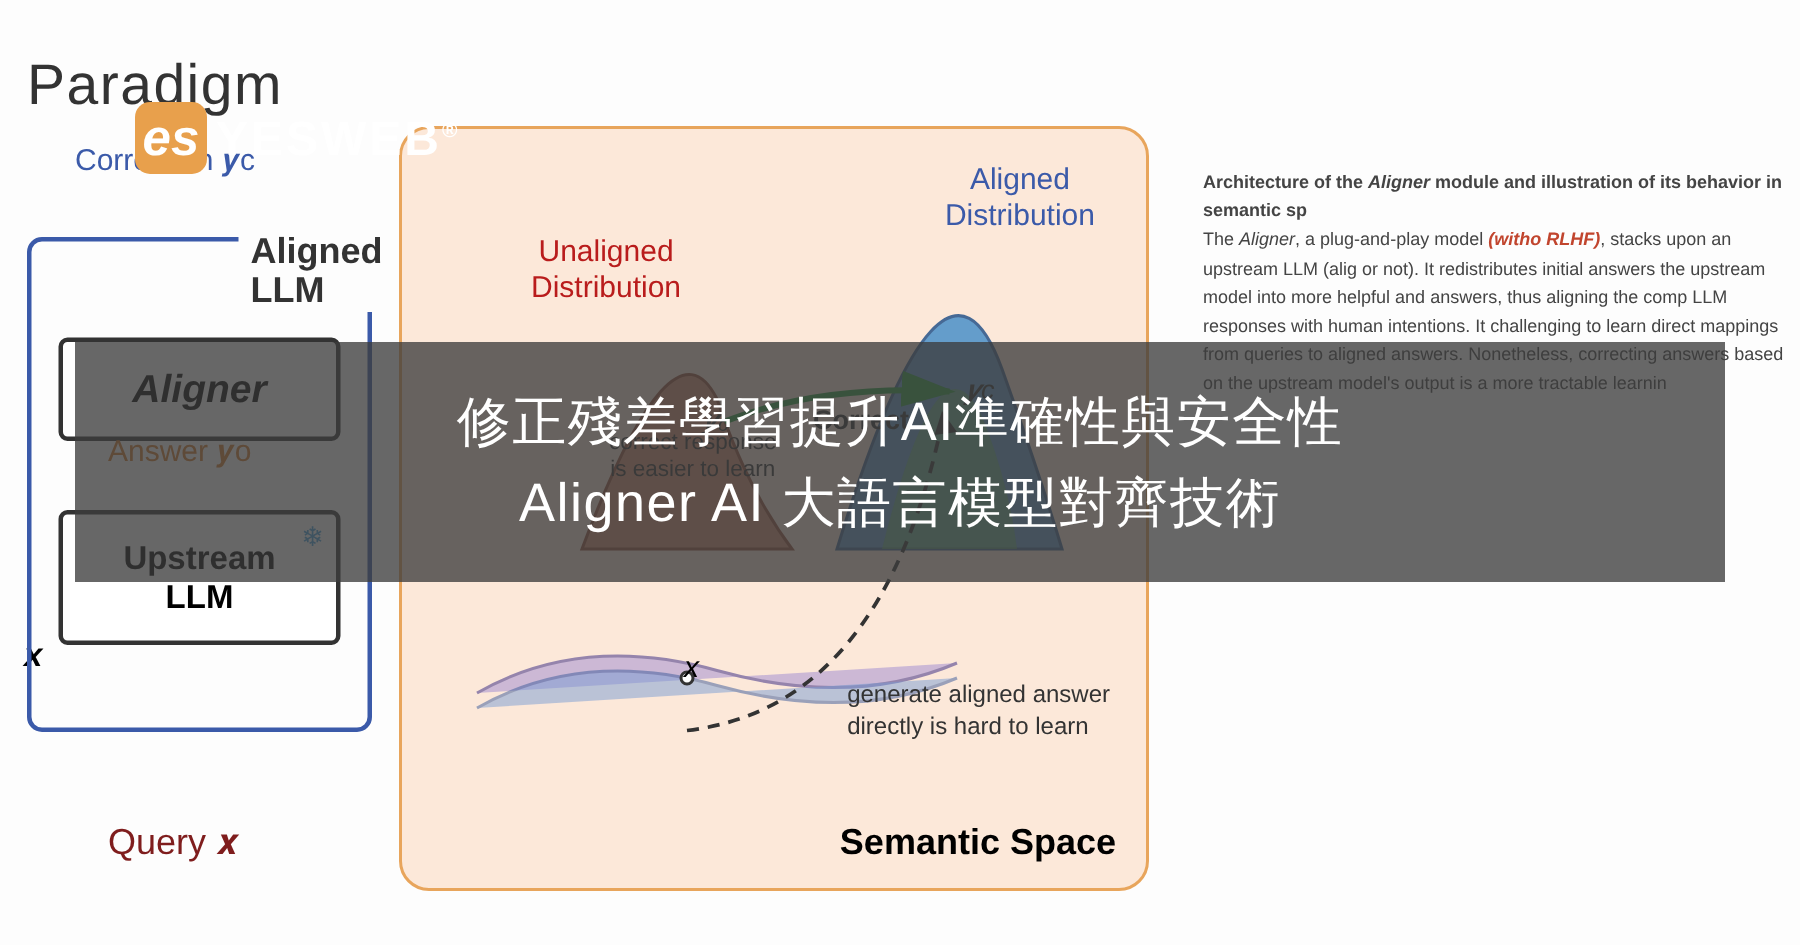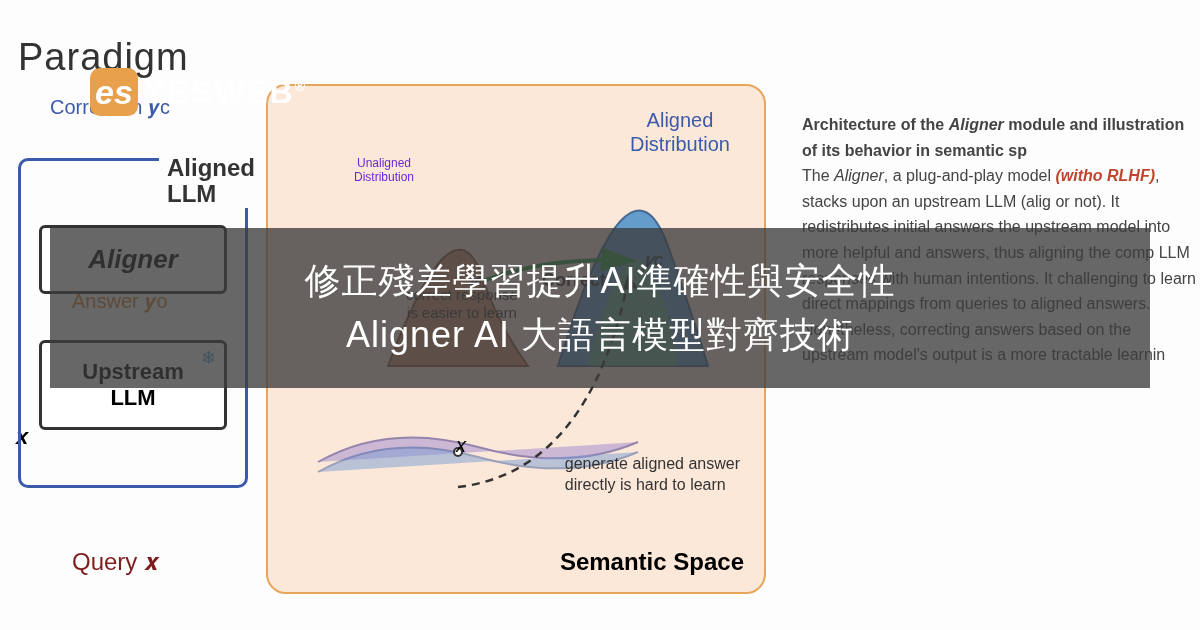--- a/index.html
+++ b/index.html
@@ -157,22 +157,22 @@
   position: absolute;
   bottom: 16px;
   right: 20px;
   font-size: 24px;
   font-weight: 700;
 }
 .unaligned-label {
   position: absolute;
   top: 70px;
   left: 86px;
-  color: #6d28d9;
-  font-size: 12px;
+  color: #b91c1c;
+  font-size: 20px;
   text-align: center;
   line-height: 1.2;
 }
 .aligned-label {
   position: absolute;
   top: 22px;
   right: 34px;
   color: #3b5aa9;
   font-size: 20px;
   text-align: center;
@@ -225,21 +225,21 @@
   left: 188px;
   font-style: italic;
   font-size: 20px;
 }
 
 .desc {
   position: absolute;
   right: 0;
   top: 112px;
   width: 398px;
-  font-size: 16px;
+  font-size: 12px;
   line-height: 1.6;
   color: #444;
 }
 .desc b { font-weight: 700; }
 .desc .red { color: #c1452e; font-weight: 700; font-style: italic; }
 .desc .ital { font-style: italic; }
 
 .overlay {
   position: absolute;
   left: 50px;

